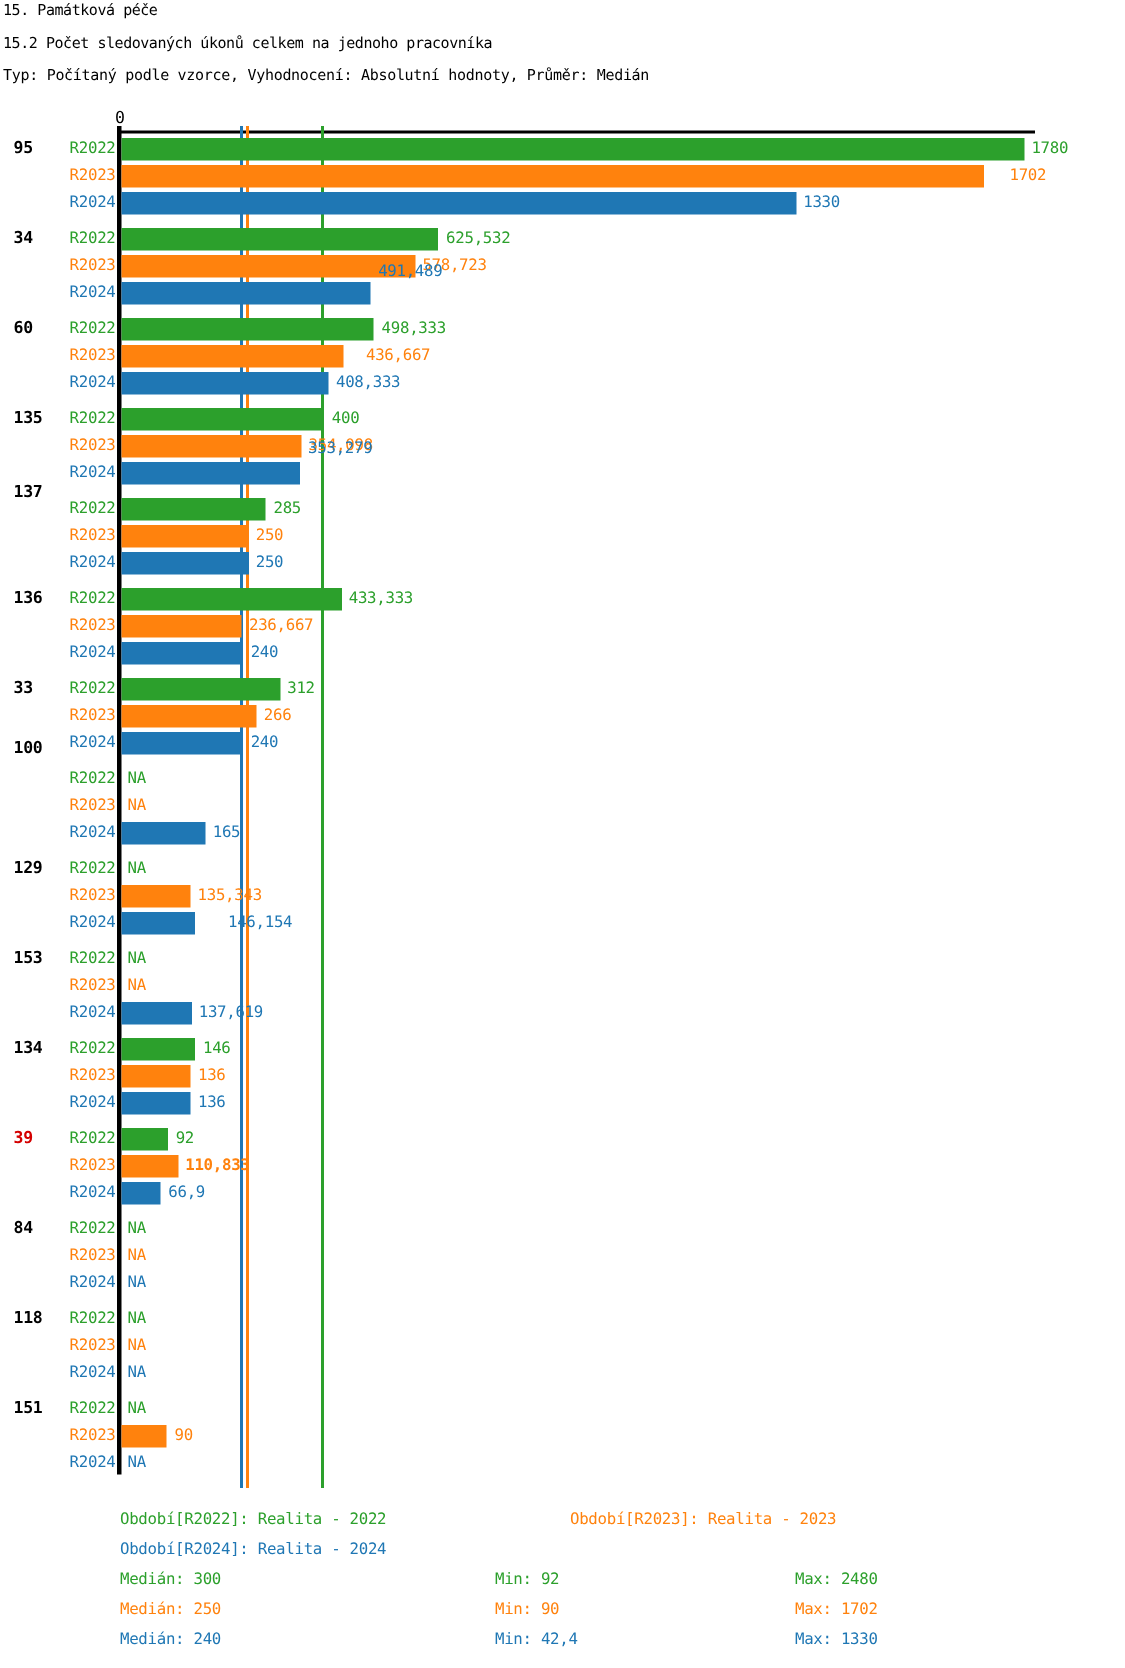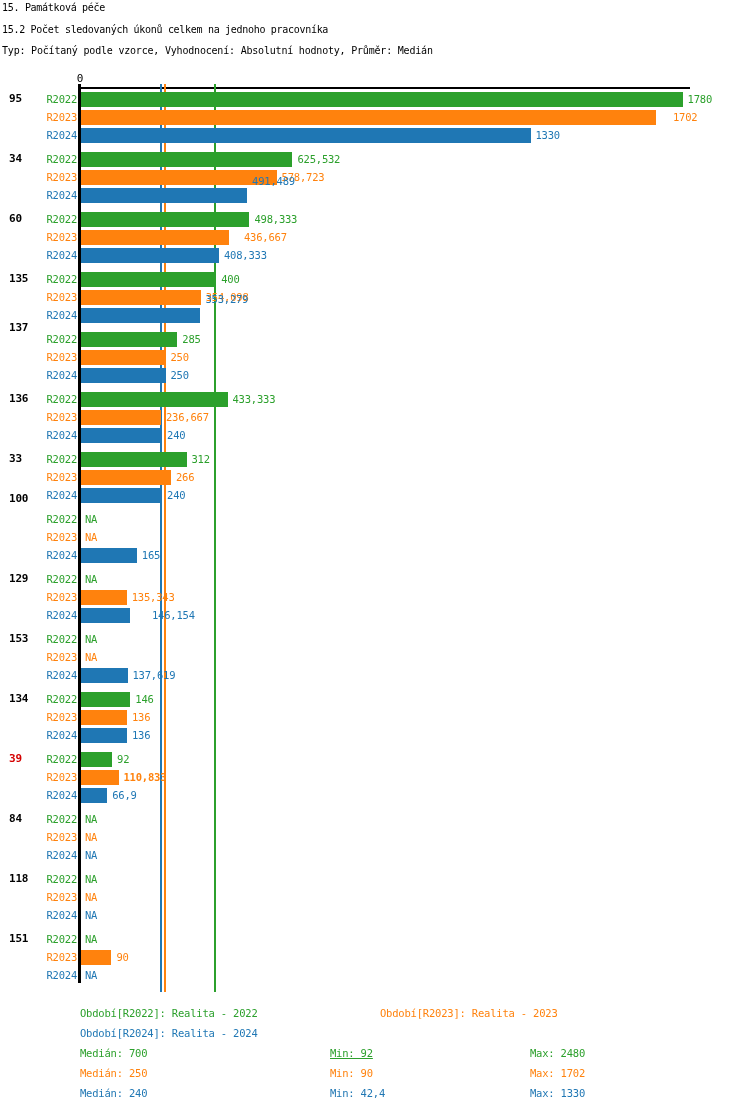--- a/index.html
+++ b/index.html
@@ -167,21 +167,21 @@
     <div class="bar" style="left: 81px; top: 950px; width: 30.4px; height: 15px; background: rgb(255, 130, 13);"></div>
     <div class="t" style="left: 116.4px; top: 952px; color: rgb(255, 130, 13);">90</div>
     <div class="t" style="left: 40px; top: 970px; width: 37px; text-align: right; color: rgb(31, 119, 180);">R2024</div>
     <div class="t" style="left: 85px; top: 970px; color: rgb(31, 119, 180);">NA</div>
   </div>
 
 <div class="t" style="left: 80px; top: 1008px; color: rgb(44, 160, 44);">Období[R2022]: Realita - 2022</div>
 <div class="t" style="left: 380px; top: 1008px; color: rgb(255, 130, 13);">Období[R2023]: Realita - 2023</div>
 <div class="t" style="left: 80px; top: 1028px; color: rgb(31, 119, 180);">Období[R2024]: Realita - 2024</div>
 
-<div class="t" style="left: 80px; top: 1048px; color: rgb(44, 160, 44);">Medián: 700</div>
-<div class="t" style="left: 330px; top: 1048px; color: rgb(44, 160, 44); text-decoration: underline;">Min: 92</div>
+<div class="t" style="left: 80px; top: 1048px; color: rgb(44, 160, 44);">Medián: 300</div>
+<div class="t" style="left: 330px; top: 1048px; color: rgb(44, 160, 44);">Min: 92</div>
 <div class="t" style="left: 530px; top: 1048px; color: rgb(44, 160, 44);">Max: 2480</div>
 <div class="t" style="left: 80px; top: 1068px; color: rgb(255, 130, 13);">Medián: 250</div>
 <div class="t" style="left: 330px; top: 1068px; color: rgb(255, 130, 13);">Min: 90</div>
 <div class="t" style="left: 530px; top: 1068px; color: rgb(255, 130, 13);">Max: 1702</div>
 <div class="t" style="left: 80px; top: 1088px; color: rgb(31, 119, 180);">Medián: 240</div>
 <div class="t" style="left: 330px; top: 1088px; color: rgb(31, 119, 180);">Min: 42,4</div>
 <div class="t" style="left: 530px; top: 1088px; color: rgb(31, 119, 180);">Max: 1330</div>
 
 </body></html>

